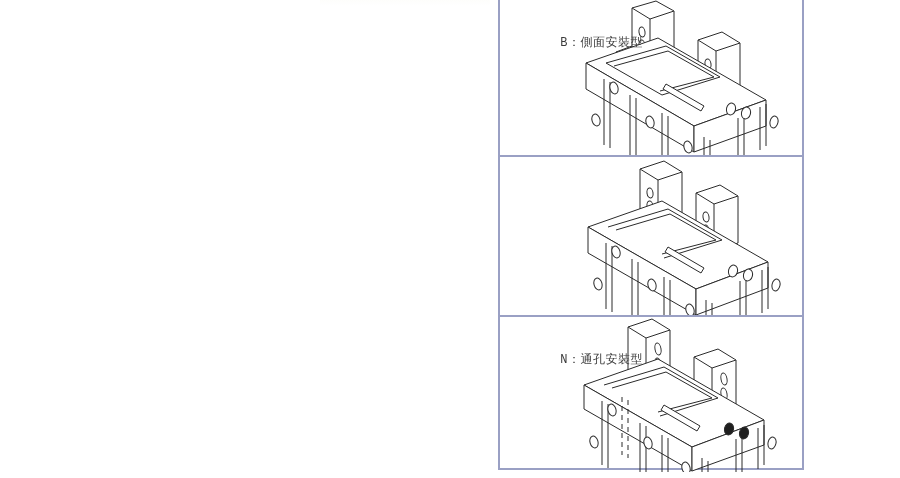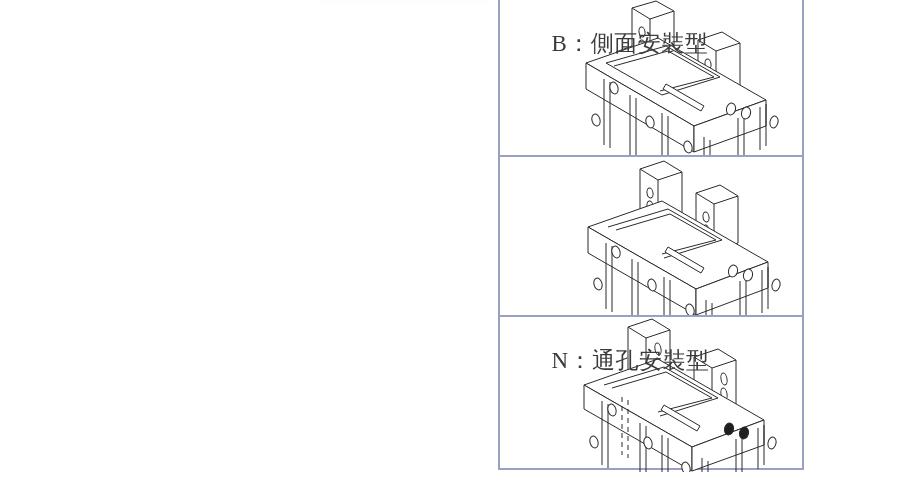--- a/index.html
+++ b/index.html
@@ -49,25 +49,25 @@
   .row-b { height: 157px; }
   .row-w { height: 160px; }
   .row-n { height: 155px; text-align: center; }
 
   .row-label {
     position: absolute;
     left: 14px;
     top: 6px;
     z-index: 3;
     color: #3b3b3b;
-    font-size: 23px;
+    font-size: 12px;
     line-height: 25px;
     letter-spacing: .5px;
     white-space: pre;
-    font-family: Liberation Serif, serif;
+    font-family: Liberation Mono, monospace;
   }
   .row-label .l2 {
     display: block;
     padding-left: 38px;
   }
 
   .fig-wrap {
     position: absolute;
     right: 2px;
     bottom: 0;

